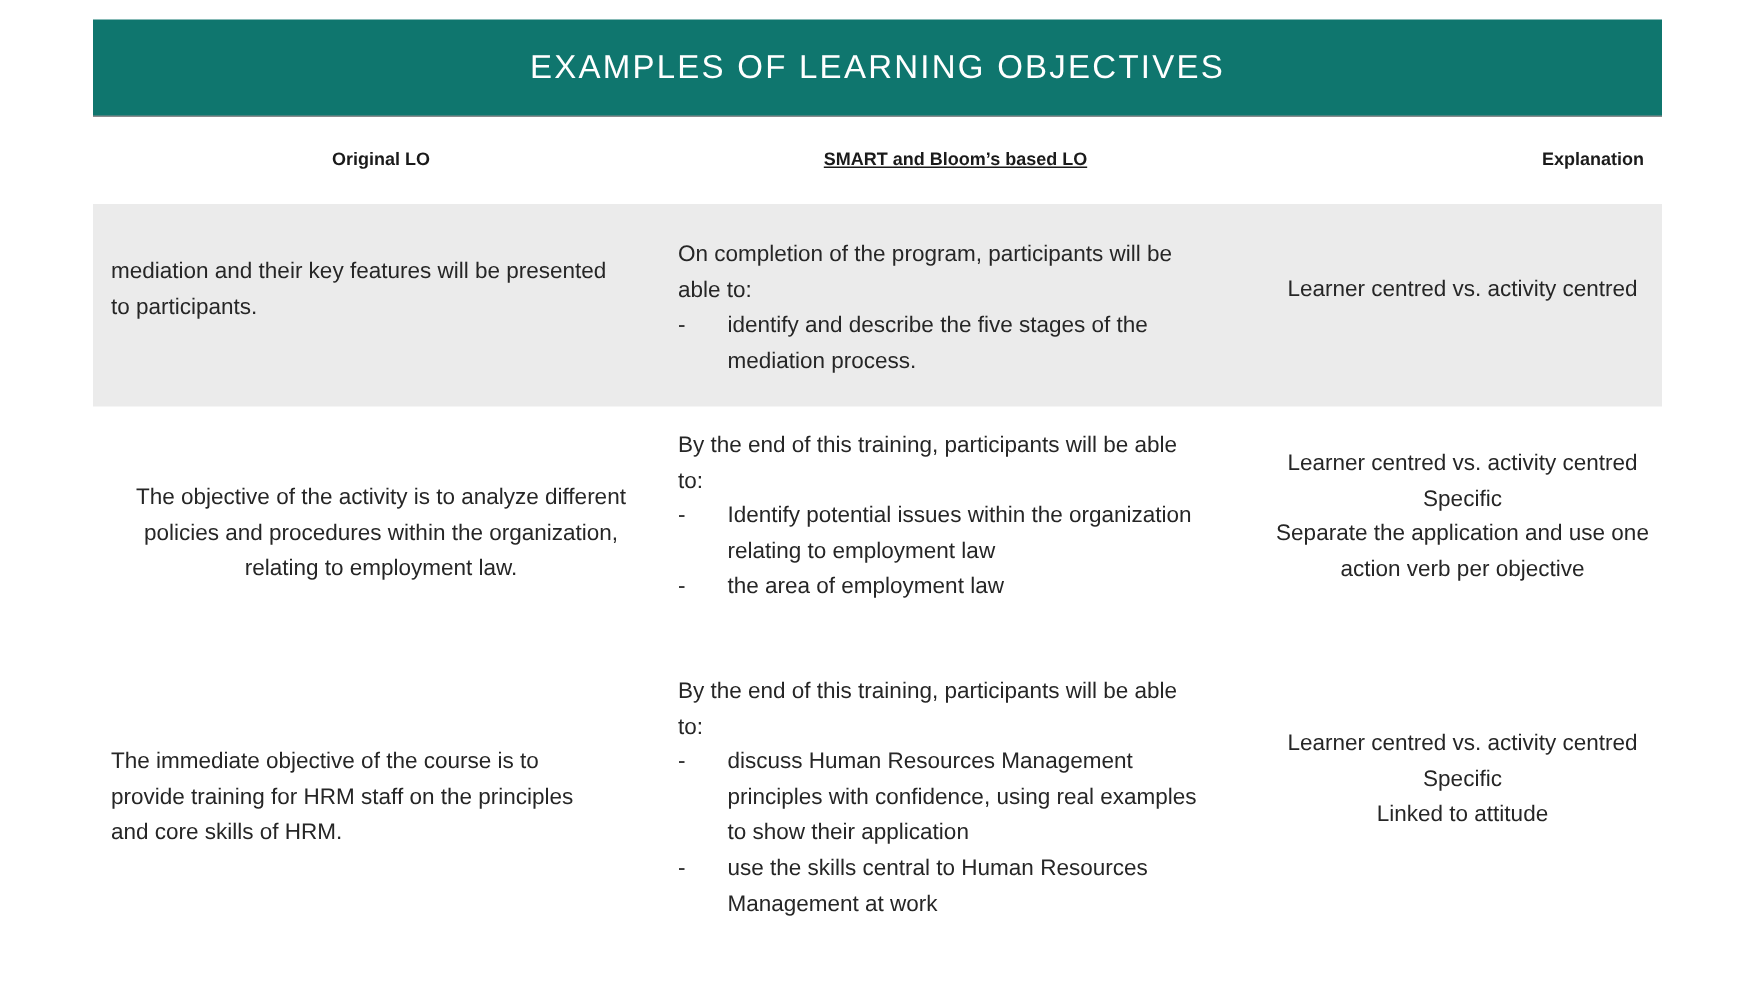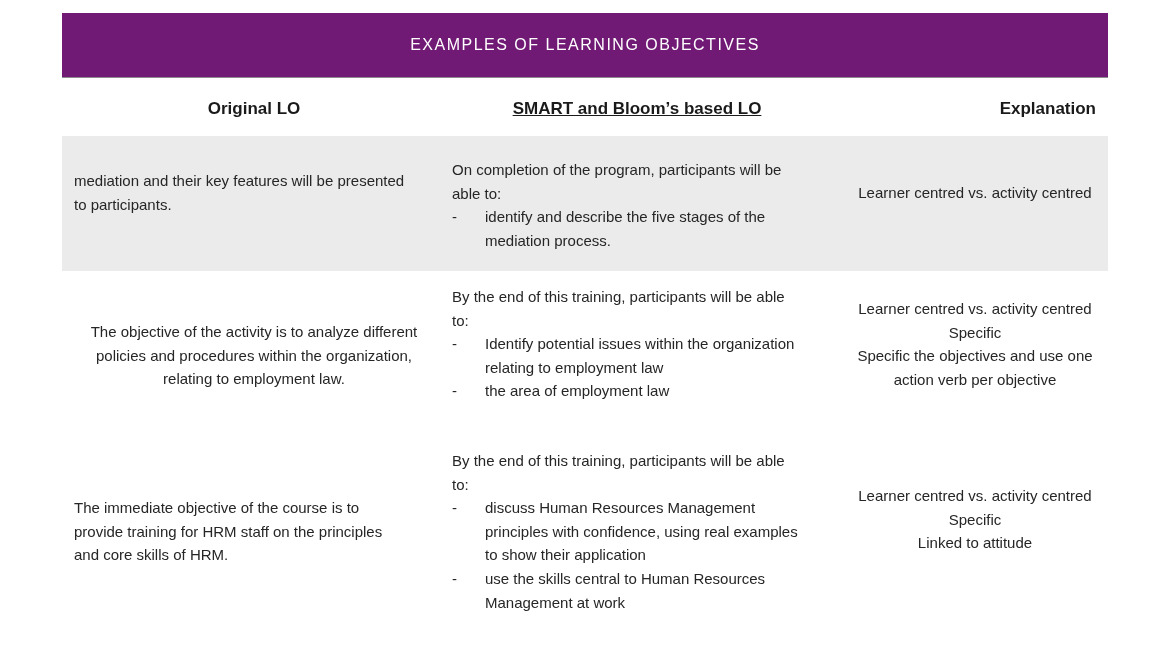--- a/index.html
+++ b/index.html
@@ -14,37 +14,37 @@
       overflow: hidden;
       font-family: "Liberation Sans", sans-serif;
       color: #262626;
     }
     .title-bar {
       position: absolute;
       left: 62px;
       top: 13px;
       width: 1046px;
       height: 64px;
-      background: #701a75;
+      background: #0f766e;
       color: #ffffff;
       display: flex;
       align-items: center;
       justify-content: center;
-      font-size: 16px;
+      font-size: 22px;
       letter-spacing: 1.5px;
       border-bottom: 1px solid #8a8c8e;
     }
     .header-row {
       position: absolute;
       left: 62px;
       top: 78px;
       width: 1046px;
       height: 58px;
       font-weight: bold;
-      font-size: 17px;
+      font-size: 12px;
       color: #1a1a1a;
     }
     .header-row .h {
       position: absolute;
       top: 21px;
       text-align: center;
     }
     .row {
       position: absolute;
       left: 62px;
@@ -125,21 +125,21 @@
     <div class="bullet">
       <span class="dash">-</span>
       <span class="btext">
         <span class="line">the area of employment law</span>
       </span>
     </div>
   </div>
   <div class="cell c3" style="top:26px;">
     <span class="line">Learner centred vs. activity centred</span>
     <span class="line">Specific</span>
-    <span class="line">Specific the objectives and use one</span>
+    <span class="line">Separate the application and use one</span>
     <span class="line">action verb per objective</span>
   </div>
 </div>
 
 <div class="row" style="top:437px;height:190px;">
   <div class="cell c1" style="top:59px;">
     <span class="line">The immediate objective of the course is to</span>
     <span class="line">provide training for HRM staff on the principles</span>
     <span class="line">and core skills of HRM.</span>
   </div>

